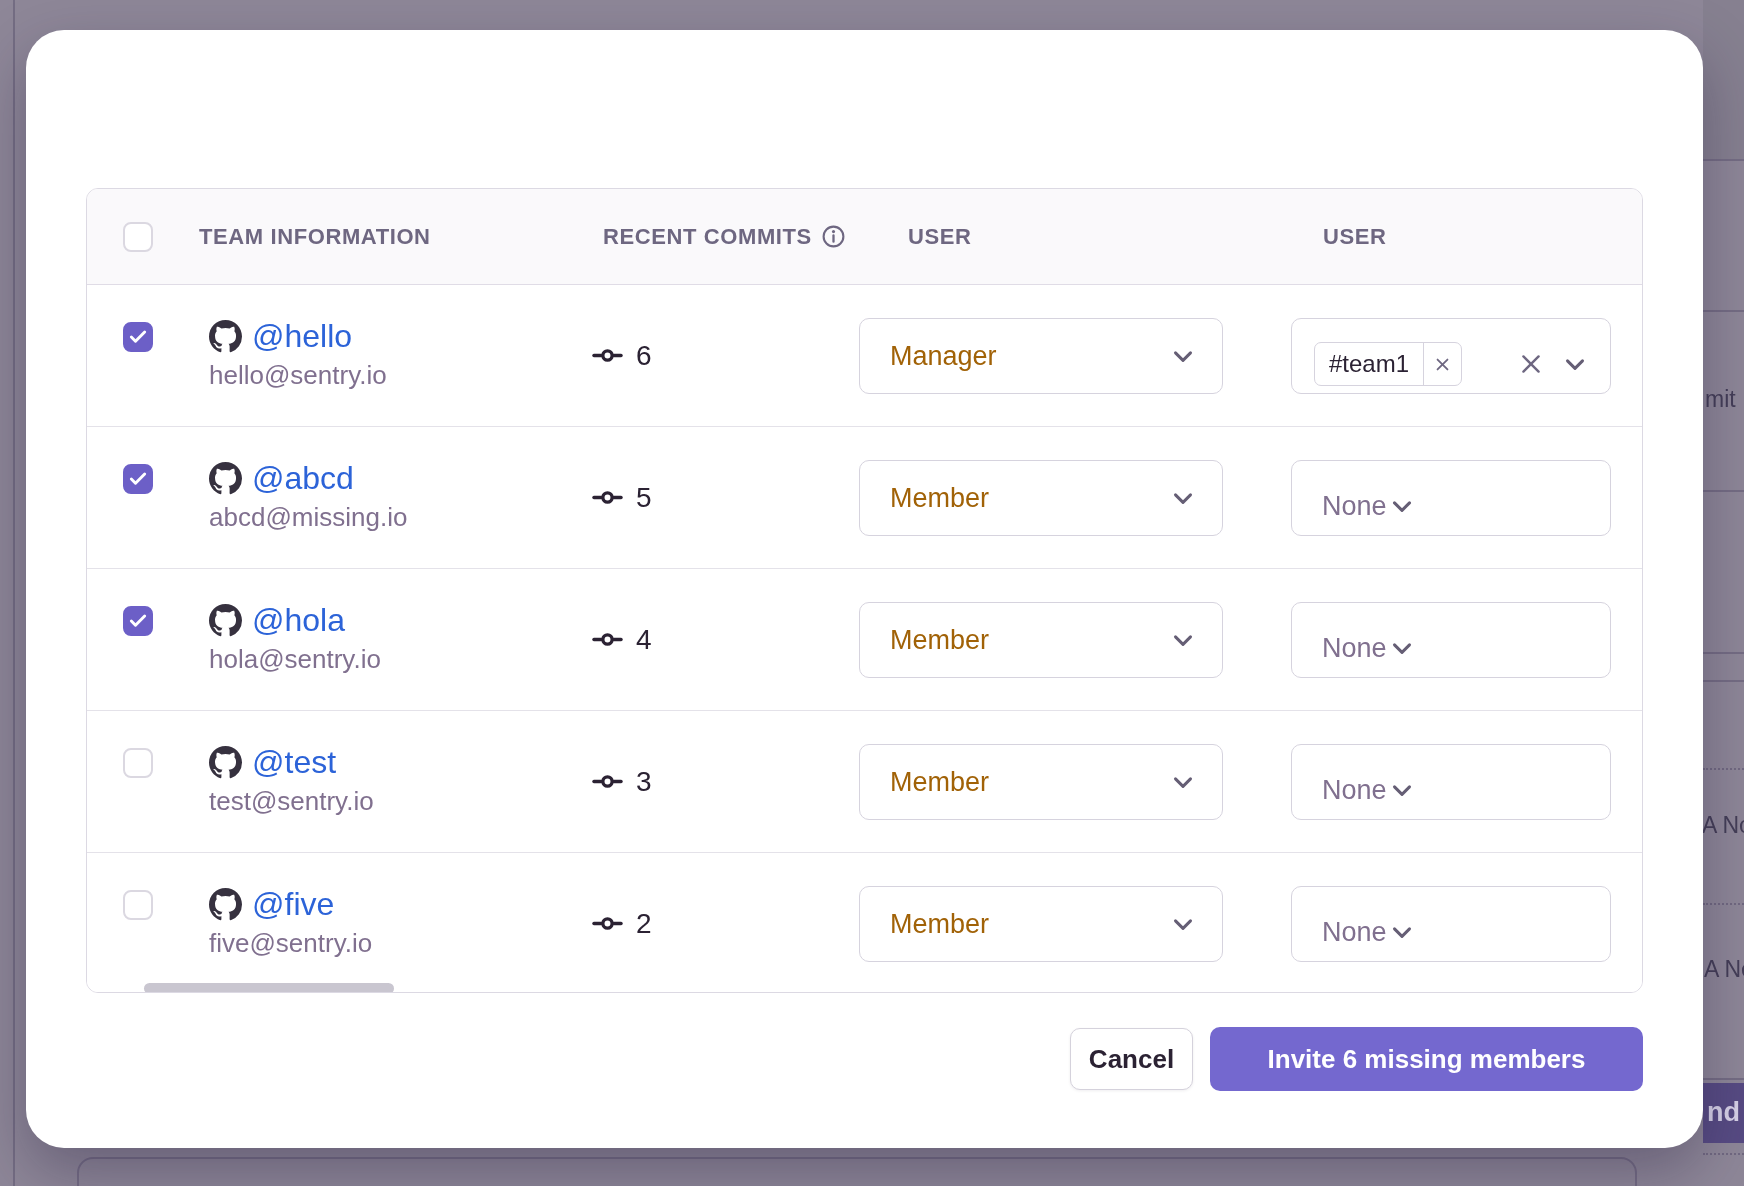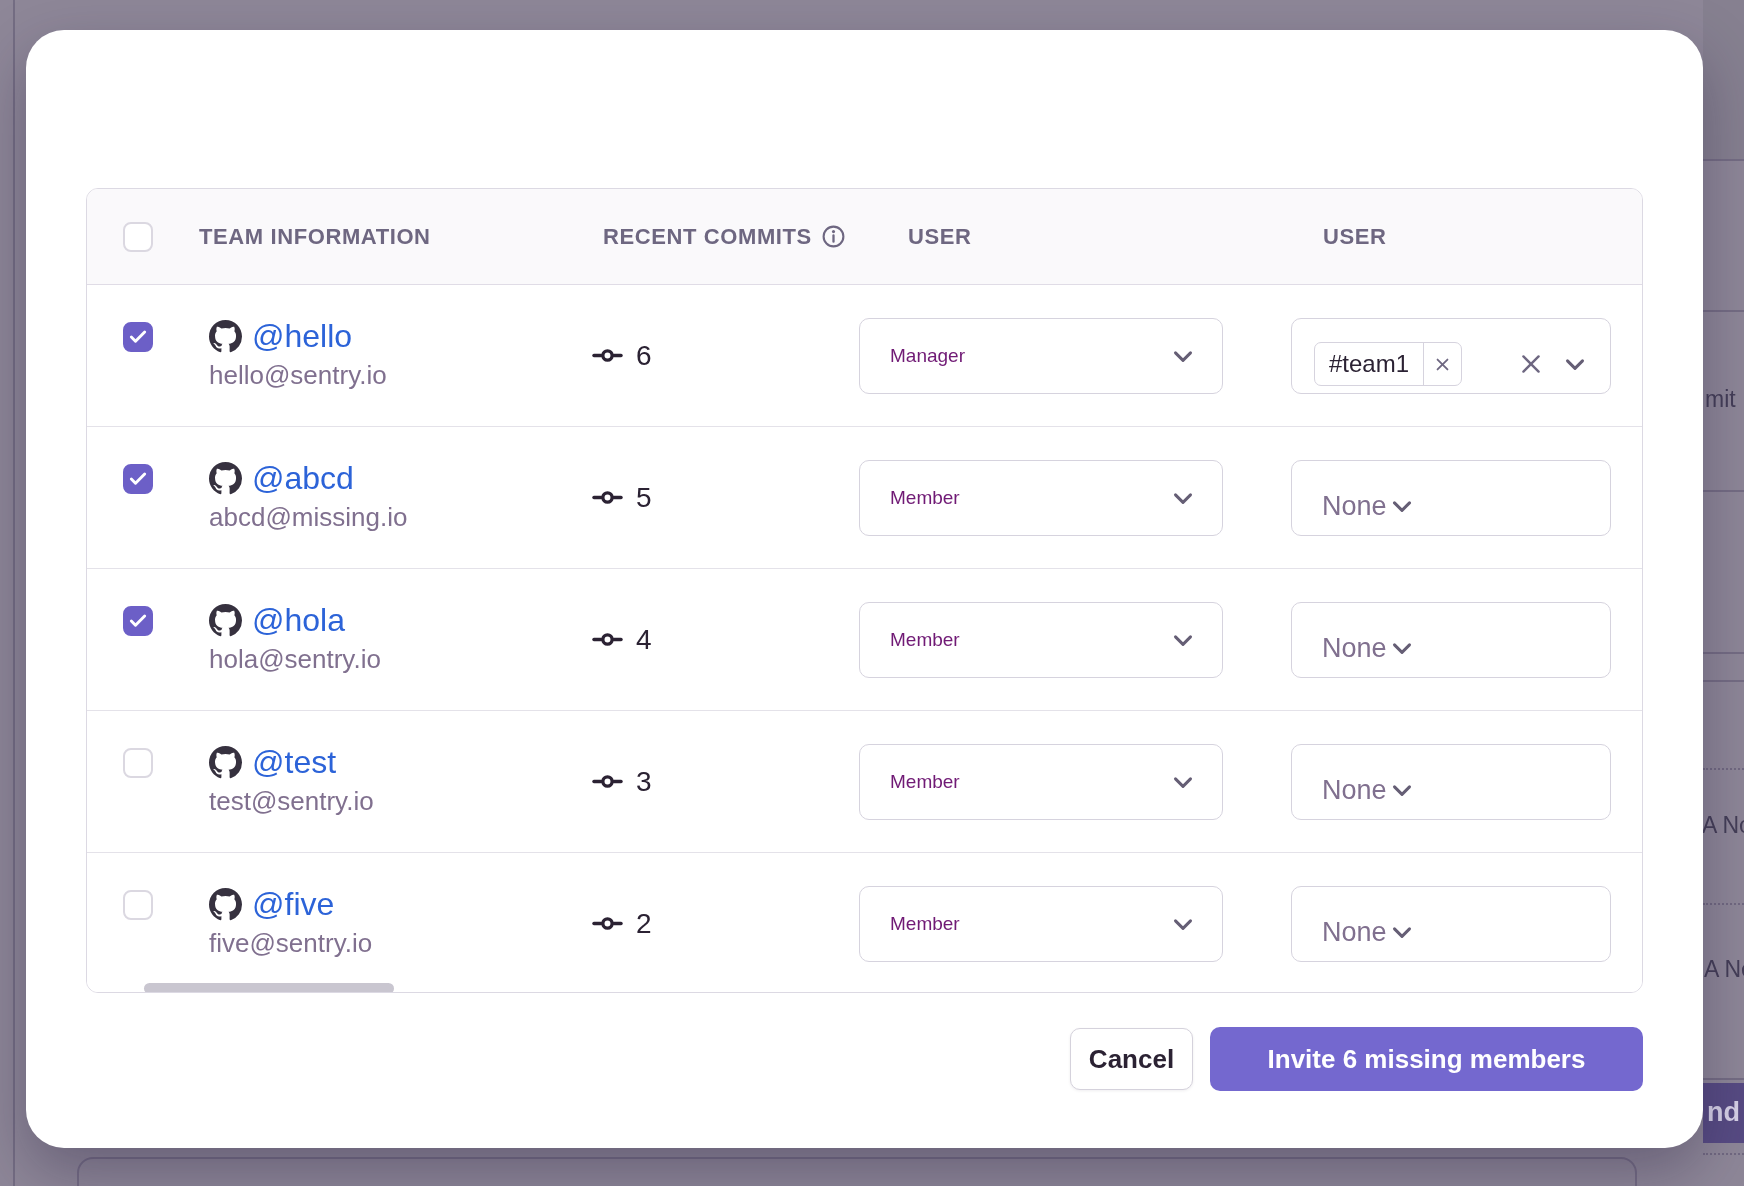--- a/index.html
+++ b/index.html
@@ -46,21 +46,21 @@
   .gh-icon svg { display:block; }
   .username { font-size:32px; color:#2c63d8; text-decoration:none; }
   .email { margin-top:5px; font-size:26px; color:#80708F; }
 
   .commit-block { position:absolute; left:505px; top:0; height:100%; display:flex; align-items:center; gap:13px; }
   .commit-count { font-size:28px; color:#2b2233; }
 
   .select { position:absolute; top:33px; height:76px; background:#fff; border:1.5px solid #d6d3de;
             border-radius:10px; display:flex; align-items:center; }
   .role-select { left:772px; width:364px; padding:0 24px 0 30px; }
-  .role-value { font-size:19px; color:#701a75; }
+  .role-value { font-size:27px; color:#a16207; }
   .team-select { left:1204px; width:320px; padding:16px 20px 0 22px; }
   .team-none { font-size:27px; color:#80708F; padding-left:8px; }
   .chevron { margin-left:auto; display:flex; }
   .tag-group { display:flex; align-items:center; height:44px; border:1.5px solid #d6d3de; border-radius:7px; }
   .tag-label { padding:0 14px; font-size:24px; color:#2b2233; }
   .tag-x { width:38px; height:100%; border-left:1.5px solid #d6d3de; display:flex; align-items:center; justify-content:center; }
   .team-clear { display:flex; margin-left:auto; margin-right:16px; }
   .team-select .chevron { margin-left:0; }
 
   .scroll-thumb { position:absolute; left:57px; top:794px; width:250px; height:11px; border-radius:6px; background:#c9c6d0; }

